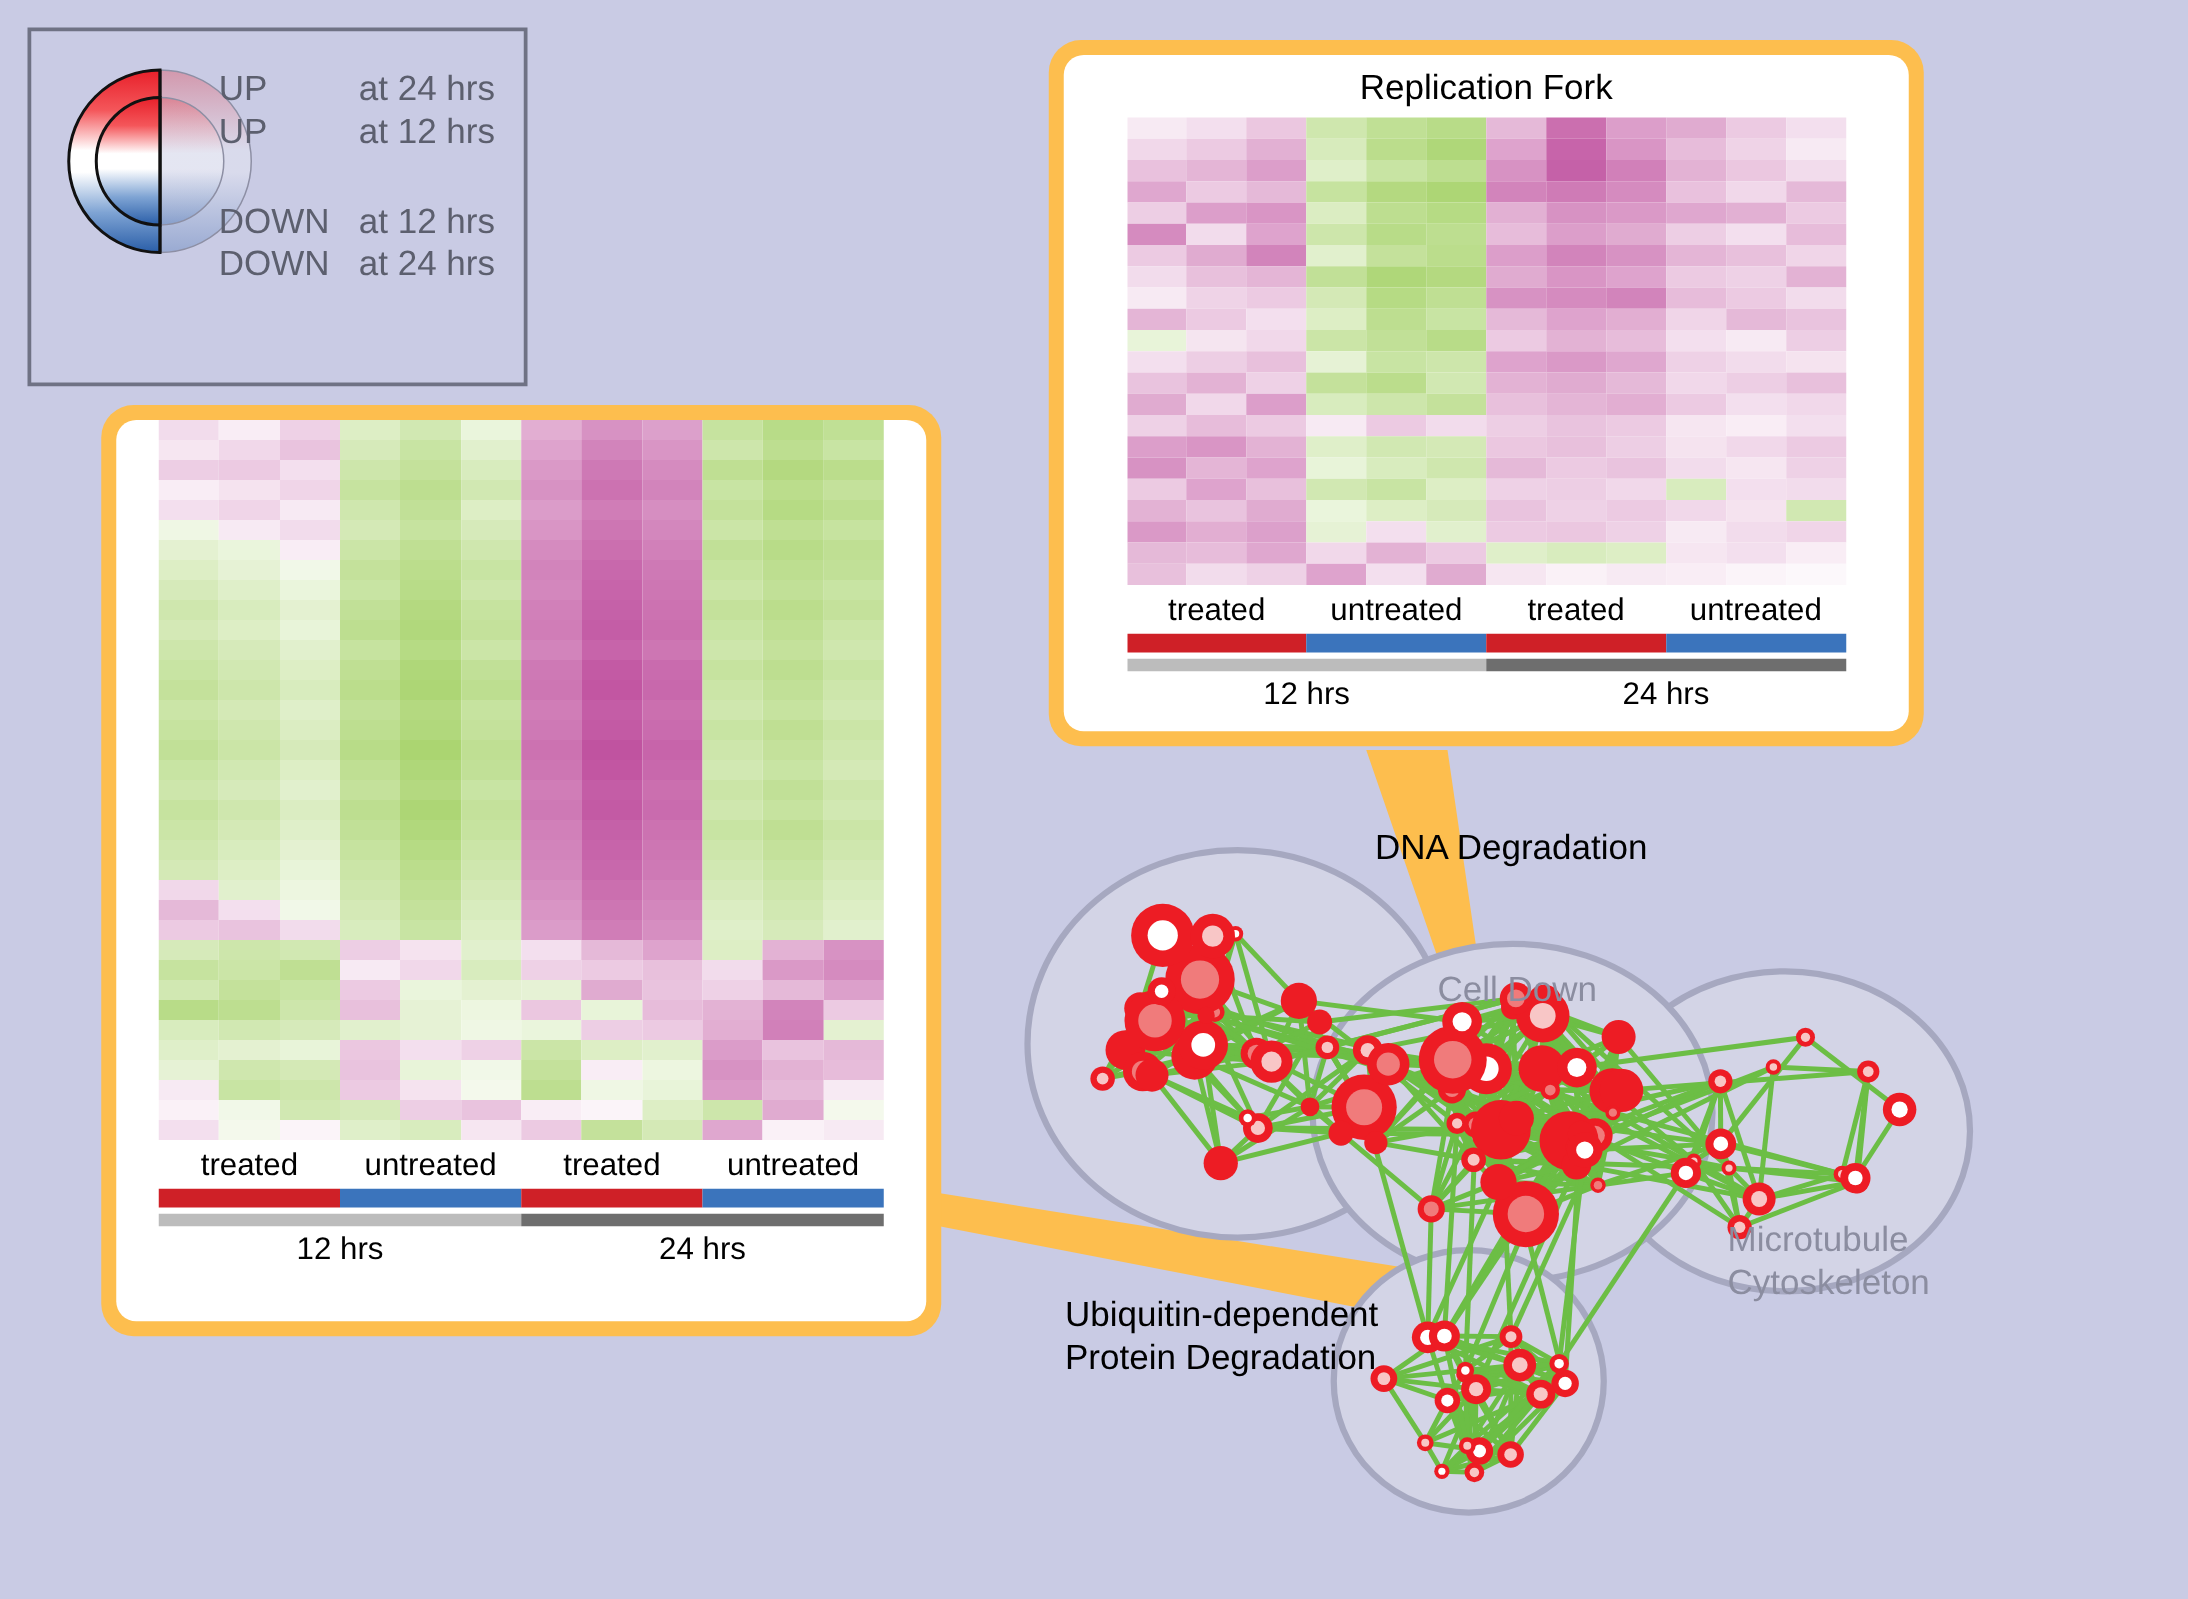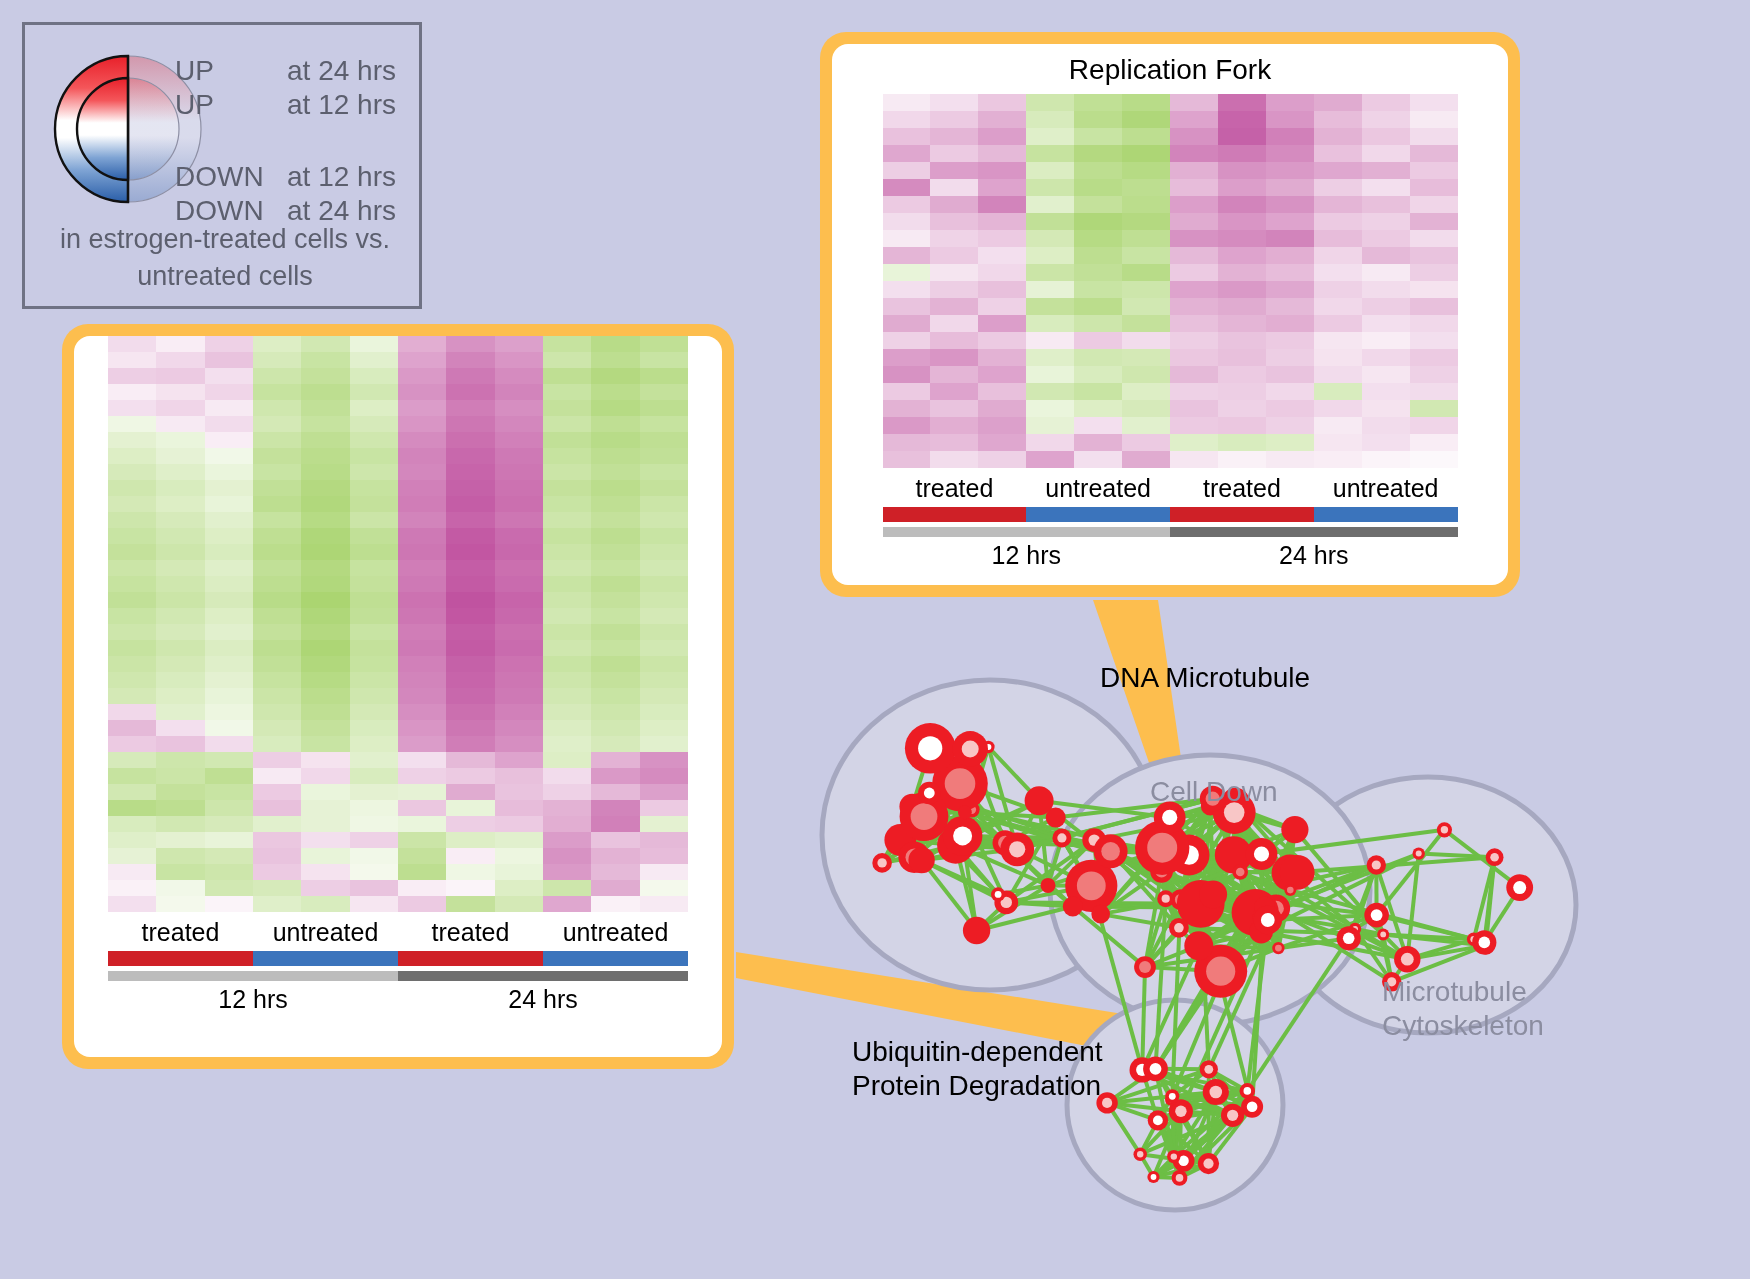--- a/index.html
+++ b/index.html
@@ -36,21 +36,21 @@
   #updown-inner{
     width:100%;height:100%;background:#fff;border-radius:14px;
     box-sizing:border-box;padding:16px 14px 6px 14px;
   }
   #updown-title{font-size:27px;text-align:center;line-height:33px;color:#000;}
   .legend-line{display:flex;align-items:center;justify-content:flex-start;margin-left:56px;margin-top:4px;}
   .sw{width:26px;height:26px;border:2px solid #333;box-sizing:border-box;margin-right:16px;}
   .legend-line span{font-size:28px;color:#000;}
 
   
-  .panel{position:absolute;background:#fdbe4e;border-radius:26px;padding:12px;box-sizing:border-box;}
+  .panel{position:absolute;background:#fdbe4e;border-radius:26px;padding:12px;box-sizing:border-box;margin-left:19px;}
   .panel-inner{width:100%;height:100%;background:#fff;border-radius:16px;box-sizing:border-box;
                display:flex;flex-direction:column;align-items:center;}
   .panel-title{font-size:28px;color:#000;margin:10px 0 8px 0;text-align:center;}
 
   #panel-replication{left:820px;top:32px;width:700px;height:565px;}
   #panel-apc{left:62px;top:324px;width:672px;height:745px;}
 
   .hm{display:grid;width:100%;}
   .hm-cell{width:100%;}
 
@@ -114,22 +114,20 @@
       <div class="key-row" style="margin-top:38px">
         <div class="key-dir">DOWN</div>
         <div class="key-time">at 12 hrs</div>
       </div>
       <div class="key-row">
         <div class="key-dir">DOWN</div>
         <div class="key-time">at 24 hrs</div>
       </div>
     </div>
 
-    <div id="key-caption">in estrogen-treated cells
-vs. untreated cells</div>
   </div>
 
 
   <svg style="position:absolute;left:0;top:0;width:1750px;height:1279px;pointer-events:none;">
     <polygon points="1093,600 1158,600 1190,820 1215,800 1200,862 1140,830 1168,818" fill="#fdbe4e"></polygon>
     <polygon points="736,952 1148,1018 1148,1000 1200,1040 1148,1078 1148,1058 736,978" fill="#fdbe4e"></polygon>
   </svg>
 
   <div class="panel" id="panel-replication">
     <div class="panel-inner">
@@ -1555,21 +1553,21 @@
           <circle cx="382.3" cy="496.3" r="3.4" fill="#ffffff"></circle>
           <circle cx="317.1" cy="502.9" r="10.7" fill="#ed1c24"></circle>
           <circle cx="317.1" cy="502.9" r="5.1" fill="#f8c6c6"></circle>
           <circle cx="457.3" cy="490.9" r="7.8" fill="#ed1c24"></circle>
           <circle cx="457.3" cy="490.9" r="3.8" fill="#ffffff"></circle>
           <circle cx="365.5" cy="468.8" r="12.4" fill="#ed1c24"></circle>
           <circle cx="365.5" cy="468.8" r="5.9" fill="#ffffff"></circle>
         </g>
     </svg>
 
-    <div class="net-label" id="label-dna">DNA Microtubule</div>
+    <div class="net-label" id="label-dna">DNA Degradation</div>
     <div class="net-label" id="label-cellcycle">Cell Down</div>
     <div class="net-label" id="label-ubiquitin">Ubiquitin-dependent
 Protein Degradation</div>
     <div class="net-label" id="label-microtubule">Microtubule
 Cytoskeleton</div>
   </div>
 
 </div>
 
 </body></html>

